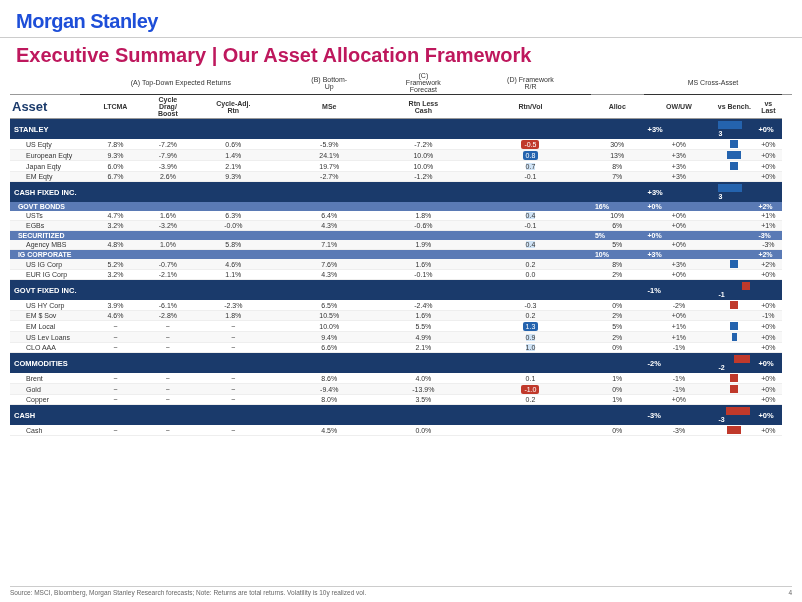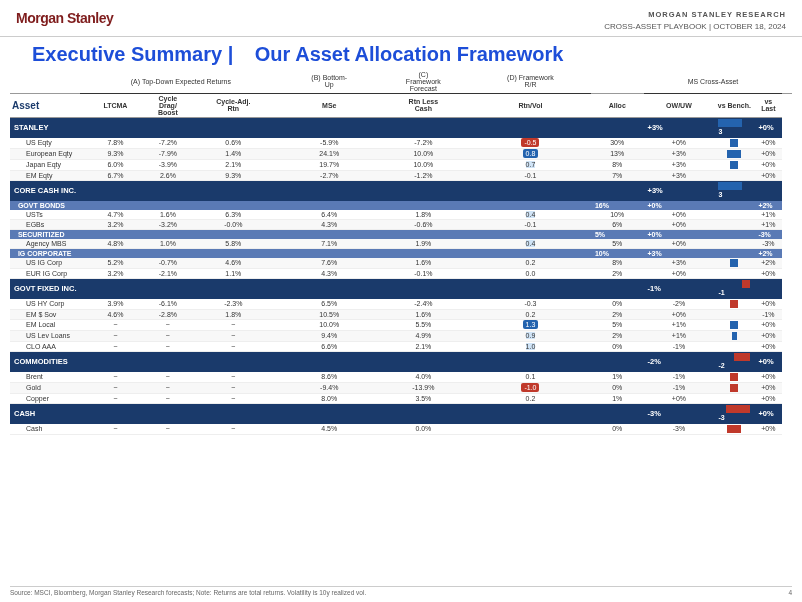--- a/index.html
+++ b/index.html
@@ -18,23 +18,23 @@
     }
     
     .header {
       display: flex;
       justify-content: space-between;
       align-items: flex-start;
       padding: 10px 16px 4px 16px;
       border-bottom: 1px solid #ccc;
     }
     .logo {
-      font-size: 14px;
+      font-size: 20px;
       font-weight: bold;
-      color: #7f1d1d;
+      color: #1d4ed8;
       letter-spacing: -0.5px;
     }
     .header-right {
       text-align: right;
       font-size: 8px;
       color: #555;
       line-height: 1.4;
     }
     .header-right .title-line {
       font-weight: bold;
@@ -42,23 +42,22 @@
       font-size: 7.5px;
     }
     
     .page-title {
       padding: 6px 16px 4px 16px;
       font-size: 20px;
       color: #888;
       font-weight: 300;
     }
     .page-title span {
-      color: #1d4ed8;
+      color: #be185d;
       font-weight: bold;
-      margin-left: 16px;
     }
     
     .table-container {
       padding: 0 10px;
       overflow: hidden;
     }
     table {
       width: 100%;
       border-collapse: collapse;
       font-size: 7.5px;
@@ -171,24 +170,20 @@
       border-bottom: 1px solid #333;
     }
   </style>
 </head>
 <body>
 
 <div class="page">
 
   <div class="header">
     <div class="logo">Morgan Stanley</div>
-    <div class="header-right">
-      <div class="title-line">MORGAN STANLEY RESEARCH</div>
-      <div>CROSS-ASSET PLAYBOOK | OCTOBER 18, 2024</div>
-    </div>
   </div>
 
   <div class="page-title">
     <span>Executive Summary |</span>
     <span>Our Asset Allocation Framework</span>
   </div>
 
   <div class="table-container">
     <table>
       <thead>
@@ -198,21 +193,21 @@
           <th colspan="3" class="colgroup-span" style="border-bottom:1px solid #333; font-size:7px;">(A) Top-Down Expected Returns</th>
           <th style="border-bottom:1px solid #333;">(B) Bottom-<br>Up</th>
           <th style="border-bottom:1px solid #333;">(C)<br>Framework<br>Forecast</th>
           <th style="border-bottom:1px solid #333;">(D) Framework<br>R/R</th>
           <th></th>
           <th colspan="3" style="border-bottom:1px solid #333;">MS Cross-Asset</th>
           <th></th>
         </tr>
 
         <tr class="sub-header">
-          <th style="text-align:left; font-size:10px; color:#1a3a6b;">Asset</th>
+          <th style="text-align:left; font-size:13px; color:#1a3a6b;">Asset</th>
           <th>LTCMA</th>
           <th style="width:34px;">Cycle<br>Drag/<br>Boost</th>
           <th>Cycle-Adj.<br>Rtn</th>
           <th>MSe</th>
           <th>Rtn Less<br>Cash</th>
           <th>Rtn/Vol</th>
           <th>Alloc</th>
           <th>OW/UW</th>
           <th class="vs-bench-col">vs Bench.</th>
           <th class="vs-last-col">vs Last</th>
@@ -286,21 +281,21 @@
       <td>9.3%</td>
       <td>-2.7%</td>
       <td>-1.2%</td>
       <td><span class="">-0.1</span></td>
       <td>7%</td>
       <td>+3%</td>
       <td class="bar-cell"></td>
       <td>+0%</td>
     </tr>
           <tr class="category-row">
-      <td colspan="7">CORE CASH INC.</td>
+      <td colspan="7">CASH FIXED INC.</td>
       <td></td>
       <td>+3%</td>
       <td><div class="mini-bar-container" style="justify-content:flex-start;">
                 <div class="mini-bar-blue" style="width:24px;"></div>
               </div><span style="color:#fff;font-size:7px;">3</span></td>
       <td></td>
     </tr>
           <tr class="sub-category-row">
       <td colspan="7">&nbsp;&nbsp;GOVT BONDS</td>
       <td>16%</td>

